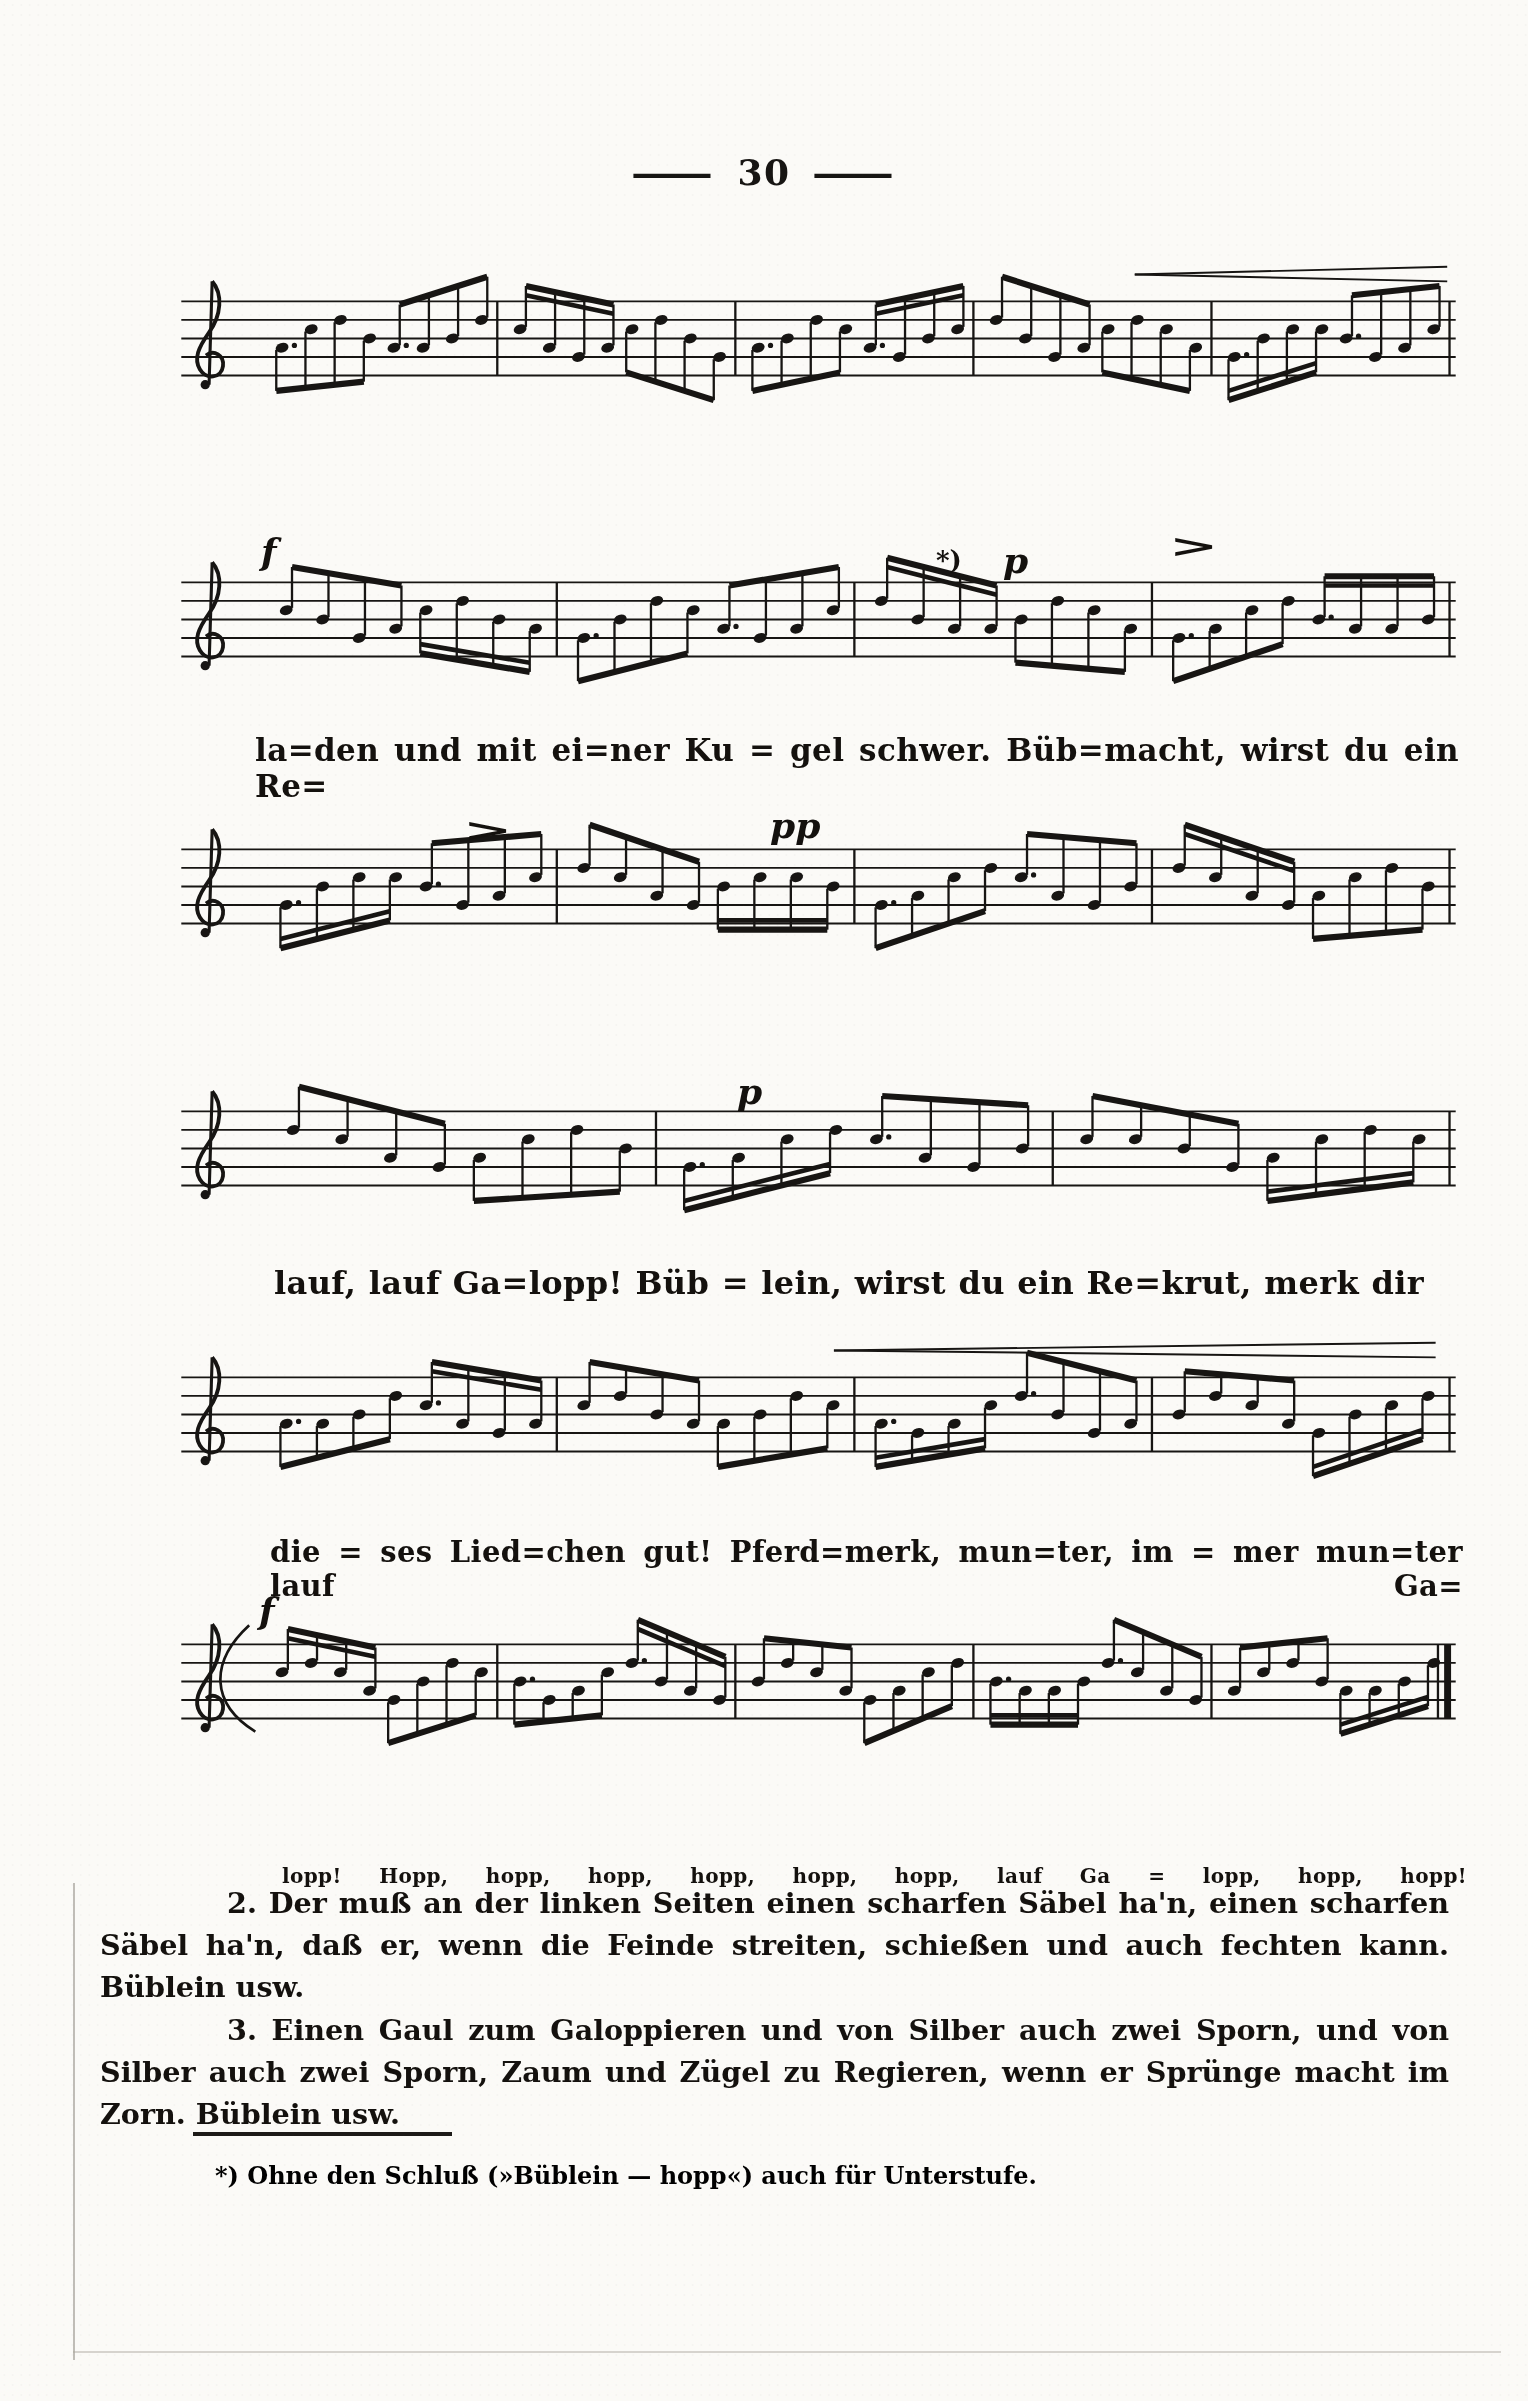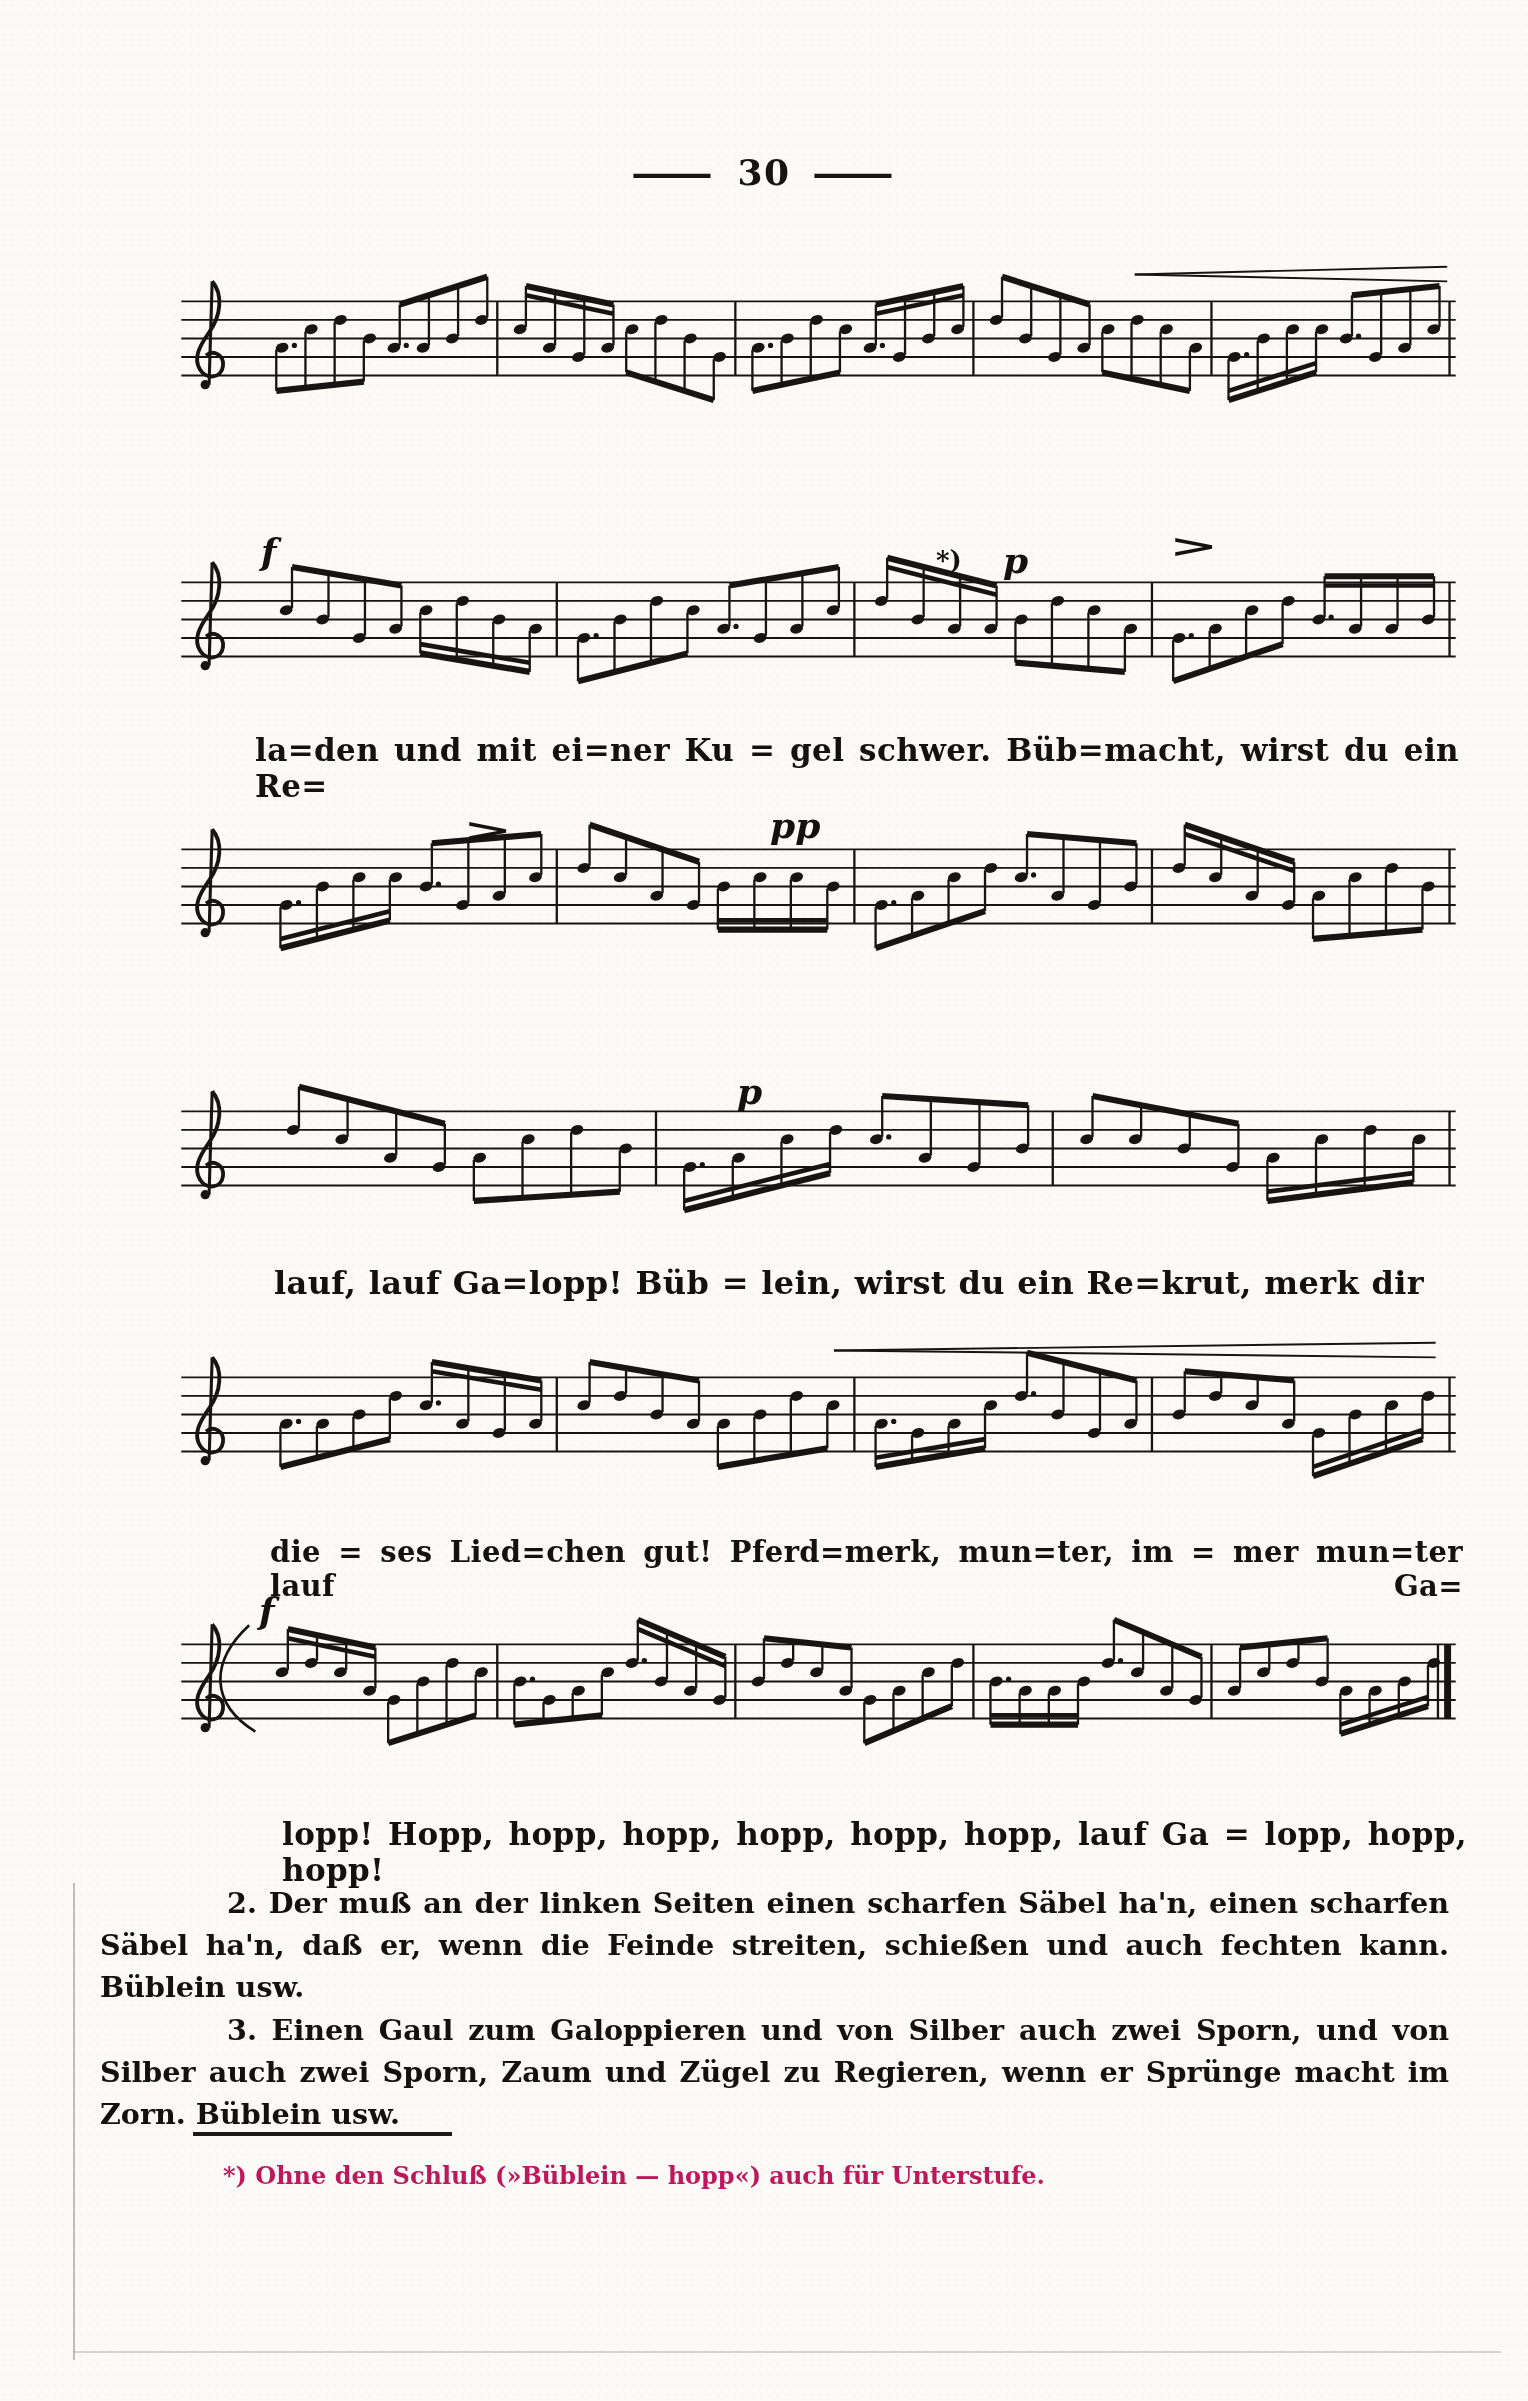--- a/index.html
+++ b/index.html
@@ -37,21 +37,21 @@
   .mark.dyn{font-style:italic;font-size:36px;font-family:"DejaVu Serif",serif;}
   .mark.small{font-size:26px;}
   .mark.accent{font-size:31px;font-weight:900;transform:scaleX(1.9);transform-origin:left center;}
   .verse{
     position:absolute;left:100px;width:1349px;
     font-size:28.6px;font-weight:700;line-height:42px;
     text-align:justify;text-indent:127px;
     color:#14110e;
   }
   .footrule{position:absolute;left:193px;top:2132px;width:259px;height:3.9px;background:#1d1b18;}
-  .footnote{position:absolute;left:215px;top:2161px;font-size:24px;font-weight:700;color:#be185d;margin-left:8px;}
+  .footnote{position:absolute;left:215px;top:2161px;font-size:24px;font-weight:700;color:#000000;}
   .edge-v{position:absolute;left:73px;top:1883px;width:1.5px;height:477px;background:#8f8a83;opacity:.55;}
   .edge-h{position:absolute;left:73px;top:2351px;width:1428px;height:1.5px;background:#a9a49c;opacity:.45;}
 </style>
 </head>
 <body>
 
 <div id="page">
 
   <div class="pagenum">
     <span class="dash">—</span>
@@ -660,21 +660,21 @@
   <span class="mark dyn" style="left:1003px;top:539px">p</span>
   <span class="mark accent" style="left:1169px;top:528px">&gt;</span>
   <span class="mark accent" style="left:463px;top:812px">&gt;</span>
   <span class="mark dyn" style="left:770px;top:804px">pp</span>
   <span class="mark dyn" style="left:737px;top:1070px">p</span>
   <span class="mark dyn" style="left:259px;top:1589px">f</span>
 
   <div class="lyric" style="top:732px;left:255px;width:1204px;font-size:31px">la=den und mit ei=ner Ku = gel schwer. Büb=macht, wirst du ein Re=</div>
   <div class="lyric" style="top:1264px;left:274px;width:1150px;font-size:32px">lauf, lauf Ga=lopp! Büb = lein, wirst du ein Re=krut, merk dir</div>
   <div class="lyric" style="top:1535px;left:270px;width:1193px;font-size:29px">die = ses Lied=chen gut! Pferd=merk, mun=ter, im = mer mun=ter lauf Ga=</div>
-  <div class="lyric" style="top:1816px;left:282px;width:1185px;font-size:31px">lopp! Hopp, hopp, hopp, hopp, hopp, hopp, lauf Ga = lopp, hopp, hopp!</div>
+  <div class="lyric" style="top:1864px;left:282px;width:1185px;font-size:20px">lopp! Hopp, hopp, hopp, hopp, hopp, hopp, lauf Ga = lopp, hopp, hopp!</div>
 
   <div class="verse" style="top:1882px">2. Der muß an der linken Seiten einen scharfen Säbel ha'n, einen scharfen Säbel ha'n, daß er, wenn die Feinde streiten, schießen und auch fechten kann. Büblein usw.</div>
   <div class="verse" style="top:2009px">3. Einen Gaul zum Galoppieren und von Silber auch zwei Sporn, und von Silber auch zwei Sporn, Zaum und Zügel zu Regieren, wenn er Sprünge macht im Zorn.  Büblein usw.</div>
 
   <div class="footrule"></div>
   <div class="footnote">*) Ohne den Schluß (»Büblein — hopp«) auch für Unterstufe.</div>
 
   <div class="edge-v"></div>
   <div class="edge-h"></div>
 </div>

